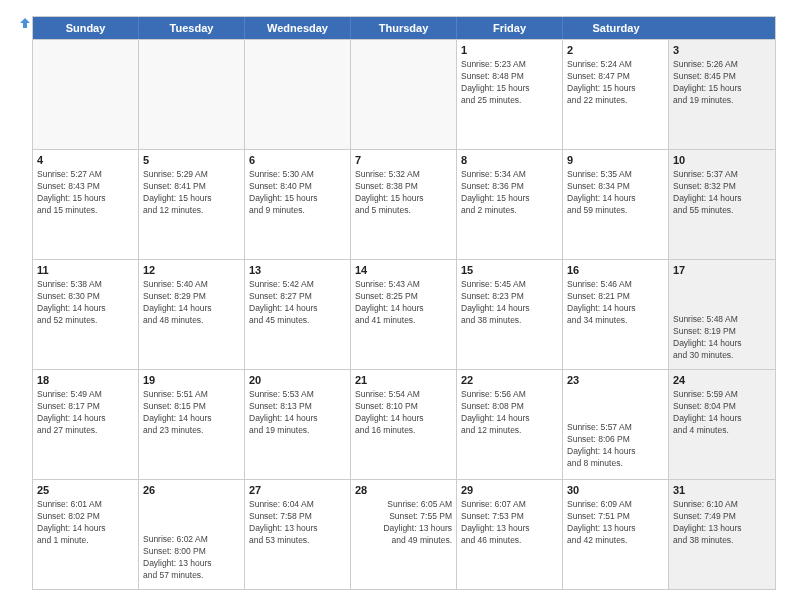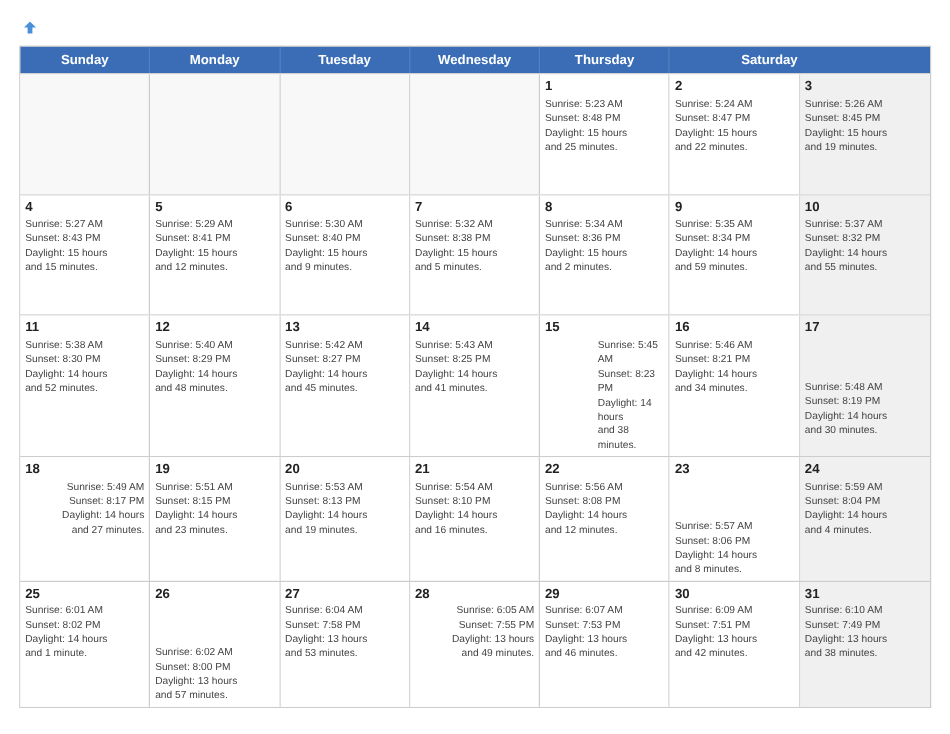--- a/index.html
+++ b/index.html
@@ -8,21 +8,21 @@
       background: #fff;
       width: 792px;
       height: 612px;
       overflow: hidden;
     }
     .page {
       width: 792px;
       height: 600px;
       padding: 16px 16px 10px 16px;
       display: flex;
-      flex-direction: column;
+      flex-direction: row;
     }
     .header {
       display: flex;
       justify-content: space-between;
       align-items: flex-start;
       margin-bottom: 8px;
     }
     .logo {
       display: flex;
       flex-direction: column;
@@ -67,21 +67,21 @@
       background: #3a6db5;
     }
     .cal-header-cell {
       color: #fff;
       font-size: 11px;
       font-weight: bold;
       text-align: center;
       padding: 5px 2px;
       border-right: 1px solid #5580c0;
     }
-    .cal-header-cell:last-child { border-right: none; text-align: right; }
+    .cal-header-cell:last-child { border-right: none; }
     .cal-body {
       flex: 1;
       display: flex;
       flex-direction: column;
     }
     .cal-row {
       display: grid;
       grid-template-columns: repeat(7, 1fr);
       flex: 1;
       border-top: 1px solid #ccc;
@@ -129,24 +129,24 @@
     </div>
     <div class="title-block">
       <div class="month-year"></div>
       <div class="location"></div>
     </div>
   </div>
 
   <div class="calendar">
     <div class="cal-header">
     <div class="cal-header-cell">Sunday</div>
-        <div class="cal-header-cell">Monday</div>
         <div class="cal-header-cell">Tuesday</div>
         <div class="cal-header-cell">Wednesday</div>
         <div class="cal-header-cell">Thursday</div>
+        <div class="cal-header-cell">Friday</div>
         <div class="cal-header-cell">Saturday</div>
       </div>
     <div class="cal-body">
     <div class="cal-row">
           <div class="cal-cell empty"></div>
           <div class="cal-cell empty"></div>
           <div class="cal-cell empty"></div>
           <div class="cal-cell empty"></div>
           <div class="cal-cell">
             <span class="day-num">1</span>
@@ -245,21 +245,21 @@
           </div>
           <div class="cal-cell">
             <span class="day-num">14</span>
             <div class="cell-info" style="white-space: pre-line;">Sunrise: 5:43 AM
 Sunset: 8:25 PM
 Daylight: 14 hours
 and 41 minutes.</div>
           </div>
           <div class="cal-cell">
             <span class="day-num">15</span>
-            <div class="cell-info" style="white-space: pre-line; margin-left: 44px;">Sunrise: 5:45 AM
+            <div class="cell-info" style="white-space: pre-line;">Sunrise: 5:45 AM
 Sunset: 8:23 PM
 Daylight: 14 hours
 and 38 minutes.</div>
           </div>
           <div class="cal-cell">
             <span class="day-num">16</span>
             <div class="cell-info" style="white-space: pre-line;">Sunrise: 5:46 AM
 Sunset: 8:21 PM
 Daylight: 14 hours
 and 34 minutes.</div>
@@ -268,21 +268,21 @@
             <span class="day-num">17</span>
             <div class="cell-info" style="white-space: pre-line; margin-top: 36px;">Sunrise: 5:48 AM
 Sunset: 8:19 PM
 Daylight: 14 hours
 and 30 minutes.</div>
           </div>
         </div>
         <div class="cal-row">
           <div class="cal-cell">
             <span class="day-num">18</span>
-            <div class="cell-info" style="white-space: pre-line; text-align: right;">Sunrise: 5:49 AM
+            <div class="cell-info" style="white-space: pre-line;">Sunrise: 5:49 AM
 Sunset: 8:17 PM
 Daylight: 14 hours
 and 27 minutes.</div>
           </div>
           <div class="cal-cell">
             <span class="day-num">19</span>
             <div class="cell-info" style="white-space: pre-line;">Sunrise: 5:51 AM
 Sunset: 8:15 PM
 Daylight: 14 hours
 and 23 minutes.</div>

